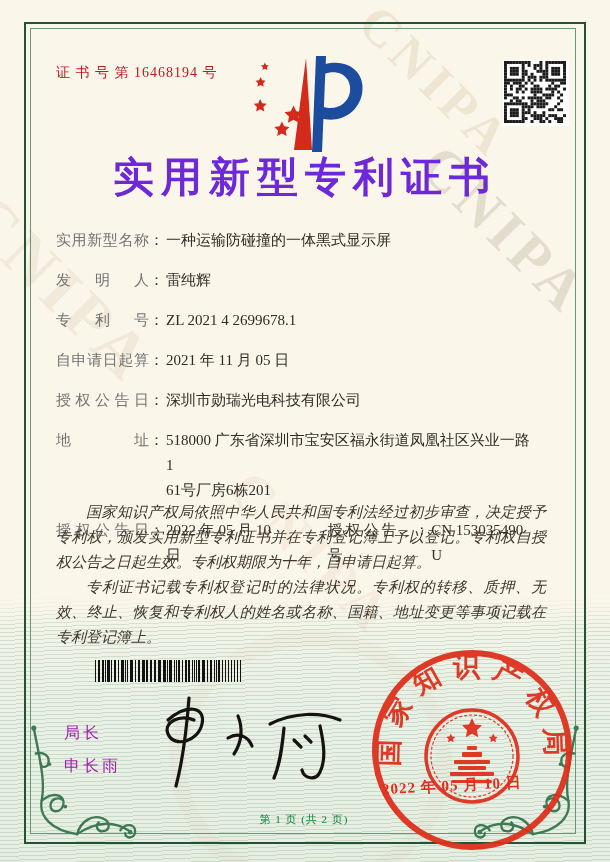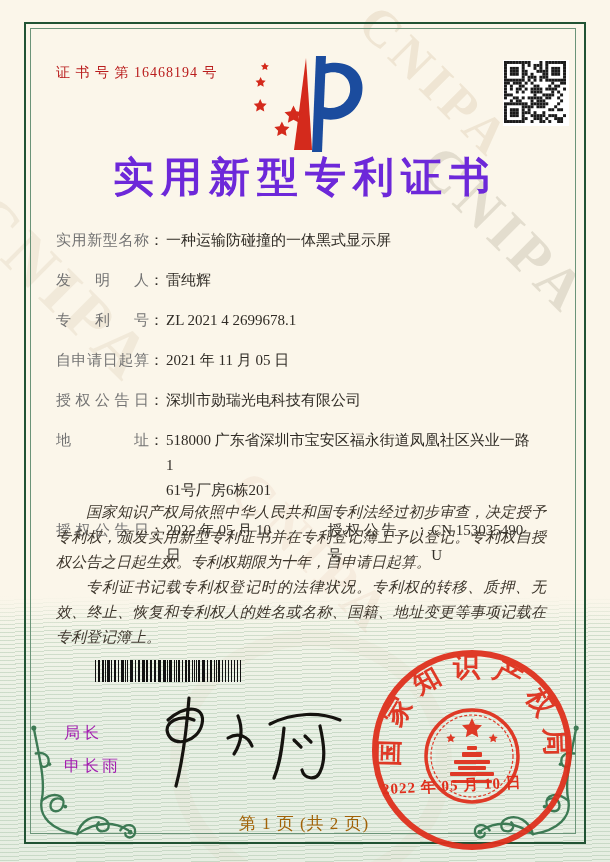--- a/index.html
+++ b/index.html
@@ -44,21 +44,21 @@
   .barcode{position:absolute;left:95px;top:660px;width:150px;height:22px;}
   .flourish{position:absolute;width:118px;height:118px;color:#3d7a54;}
   .fl-left{left:22px;top:724px;}
   .fl-right{right:22px;top:724px;transform:scaleX(-1);}
   .seal{position:absolute;left:366px;top:644px;width:212px;height:212px;opacity:0.94;}
   .seal-date{position:absolute;left:382px;top:776px;width:160px;font-size:15px;font-weight:bold;
              color:#df2f1c;letter-spacing:1px;transform:rotate(-3deg);}
   .official{position:absolute;left:64px;top:716px;font-family:"Liberation Sans","DejaVu Sans",sans-serif;
             font-size:16px;color:#a21caf;letter-spacing:3px;line-height:33px;}
   .signature{position:absolute;left:142px;top:694px;width:206px;height:100px;}
-  .footer{position:absolute;left:24px;right:26px;top:812px;text-align:center;font-size:17px;color:#a16207;letter-spacing:1px;}
+  .footer{position:absolute;left:24px;right:26px;top:812px;text-align:center;font-size:11px;color:#15803d;letter-spacing:1px;}
 </style>
 </head>
 <body>
 
 <div class="page">
 
   <div class="green-band"></div>
 
   <div class="wm wm1">CNIPA</div>
   <div class="wm wm2">CNIPA</div>

